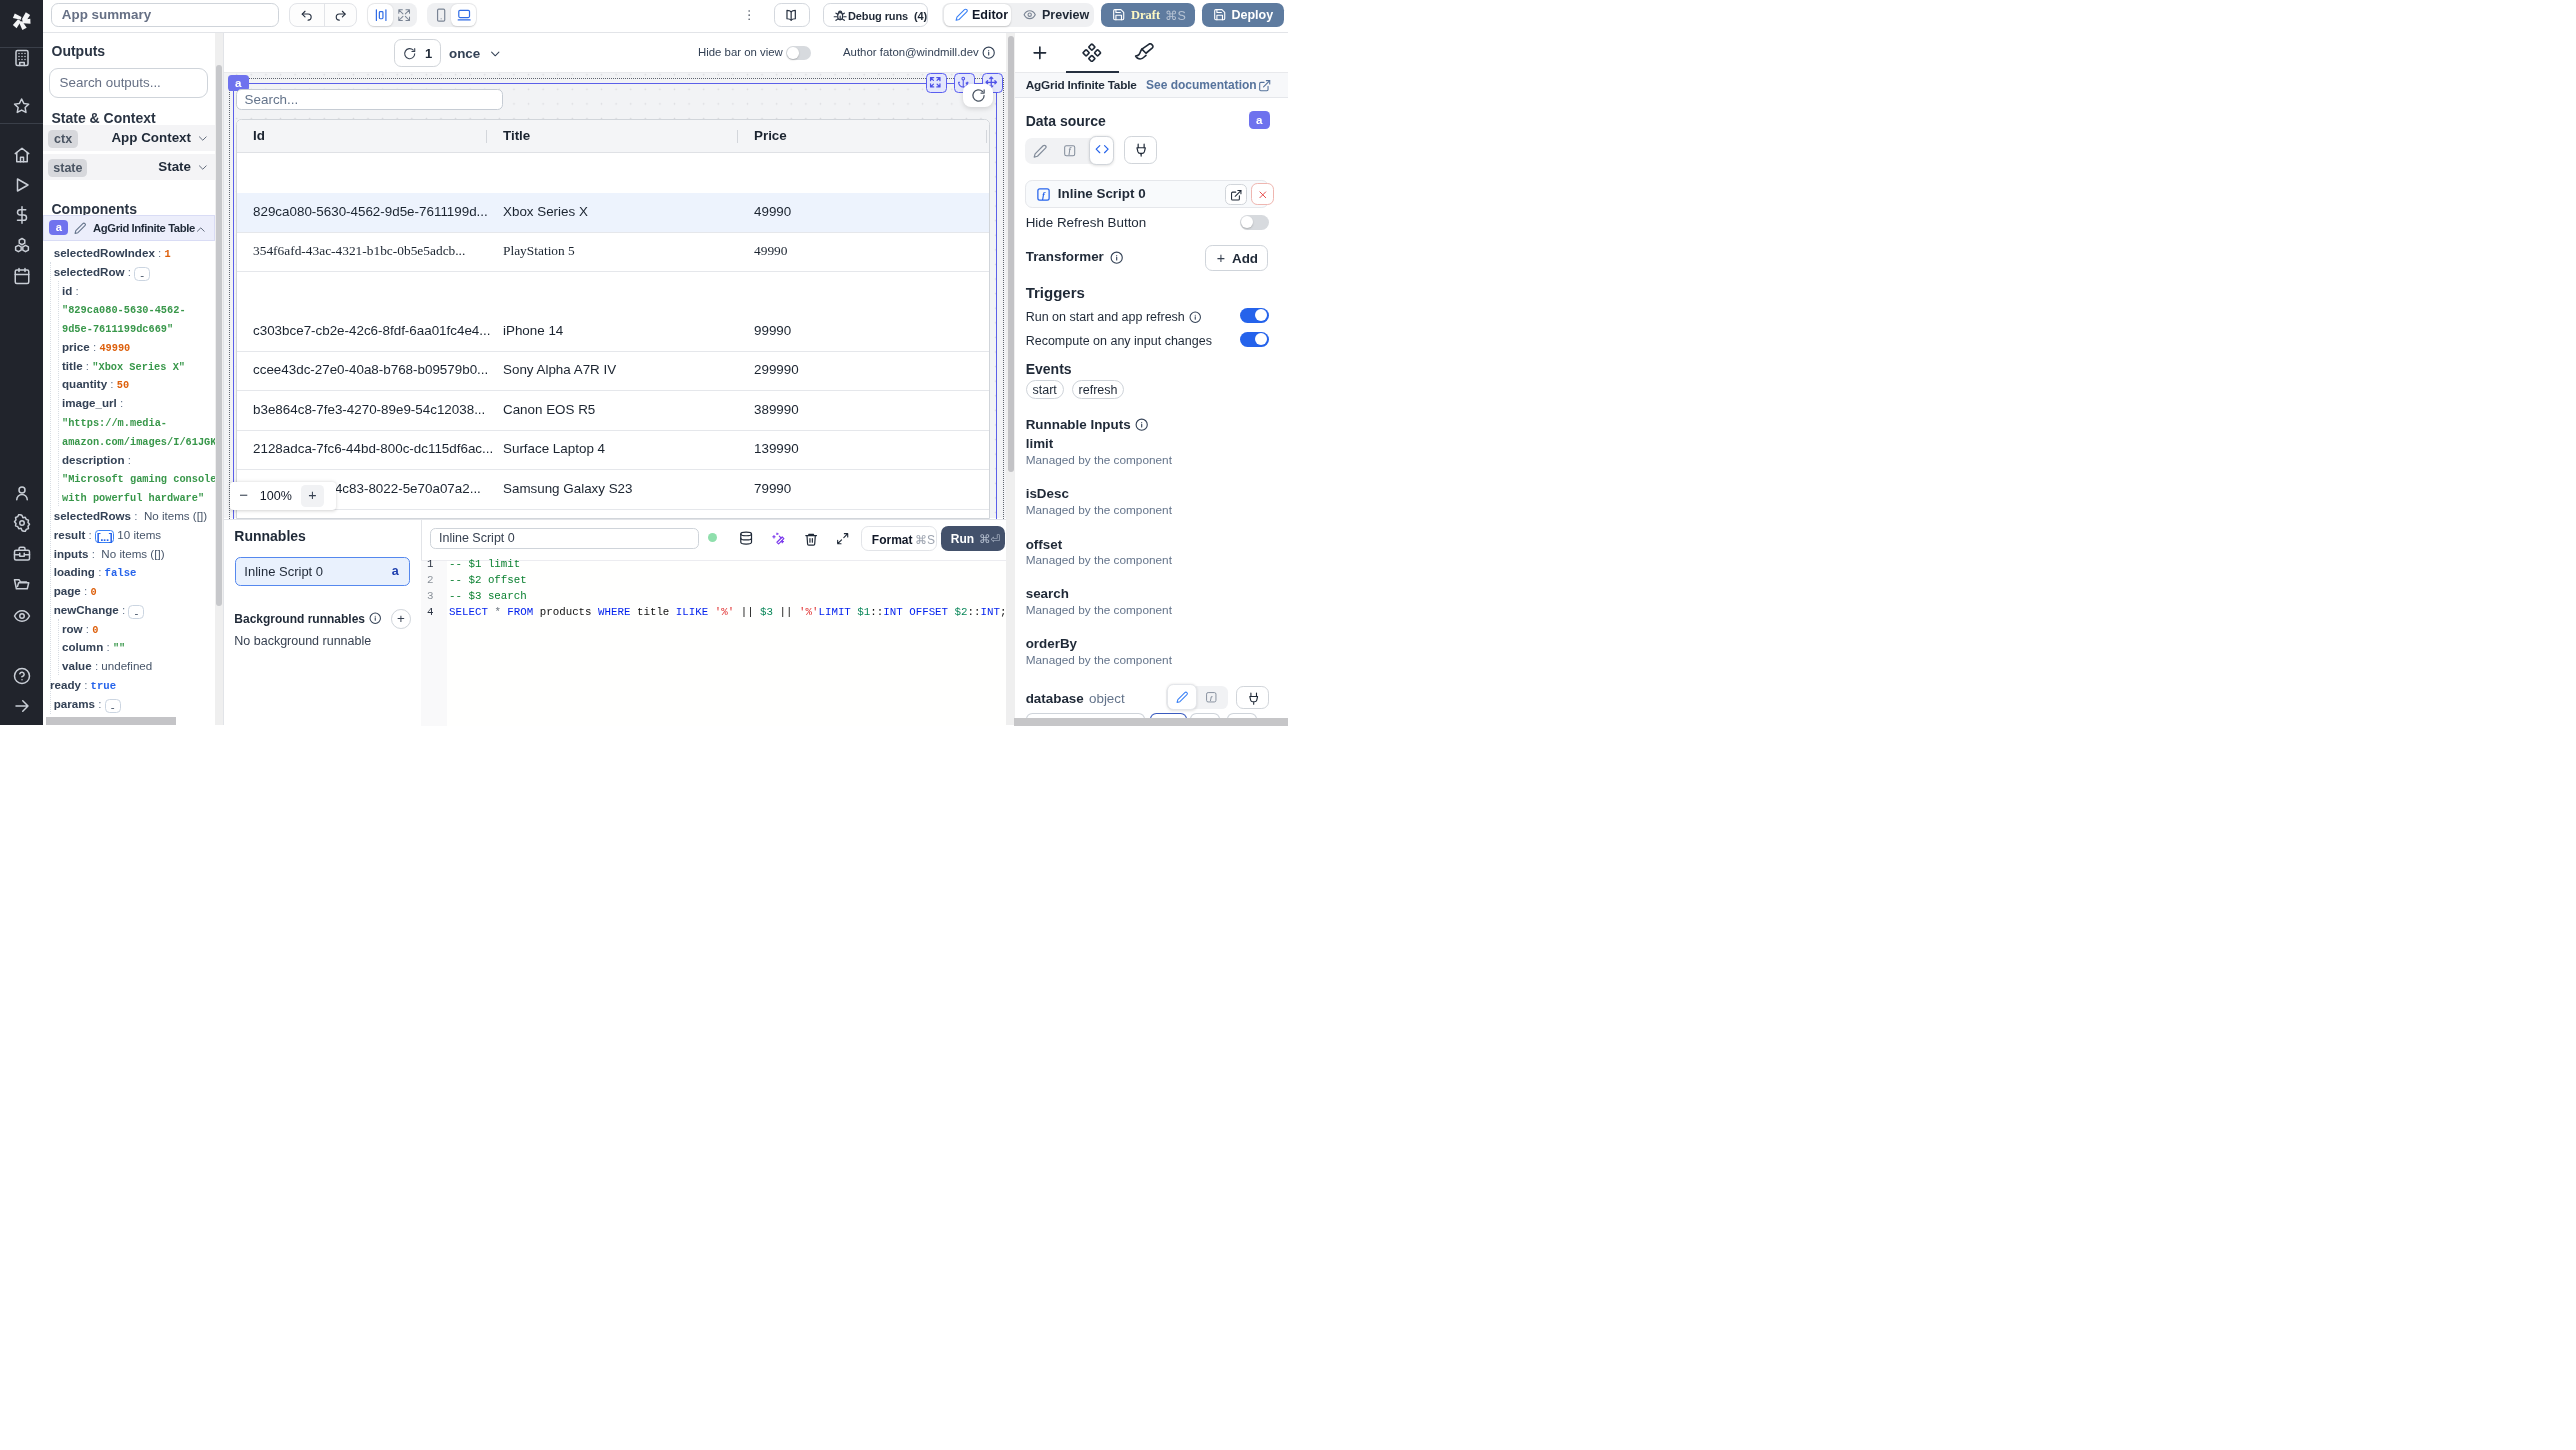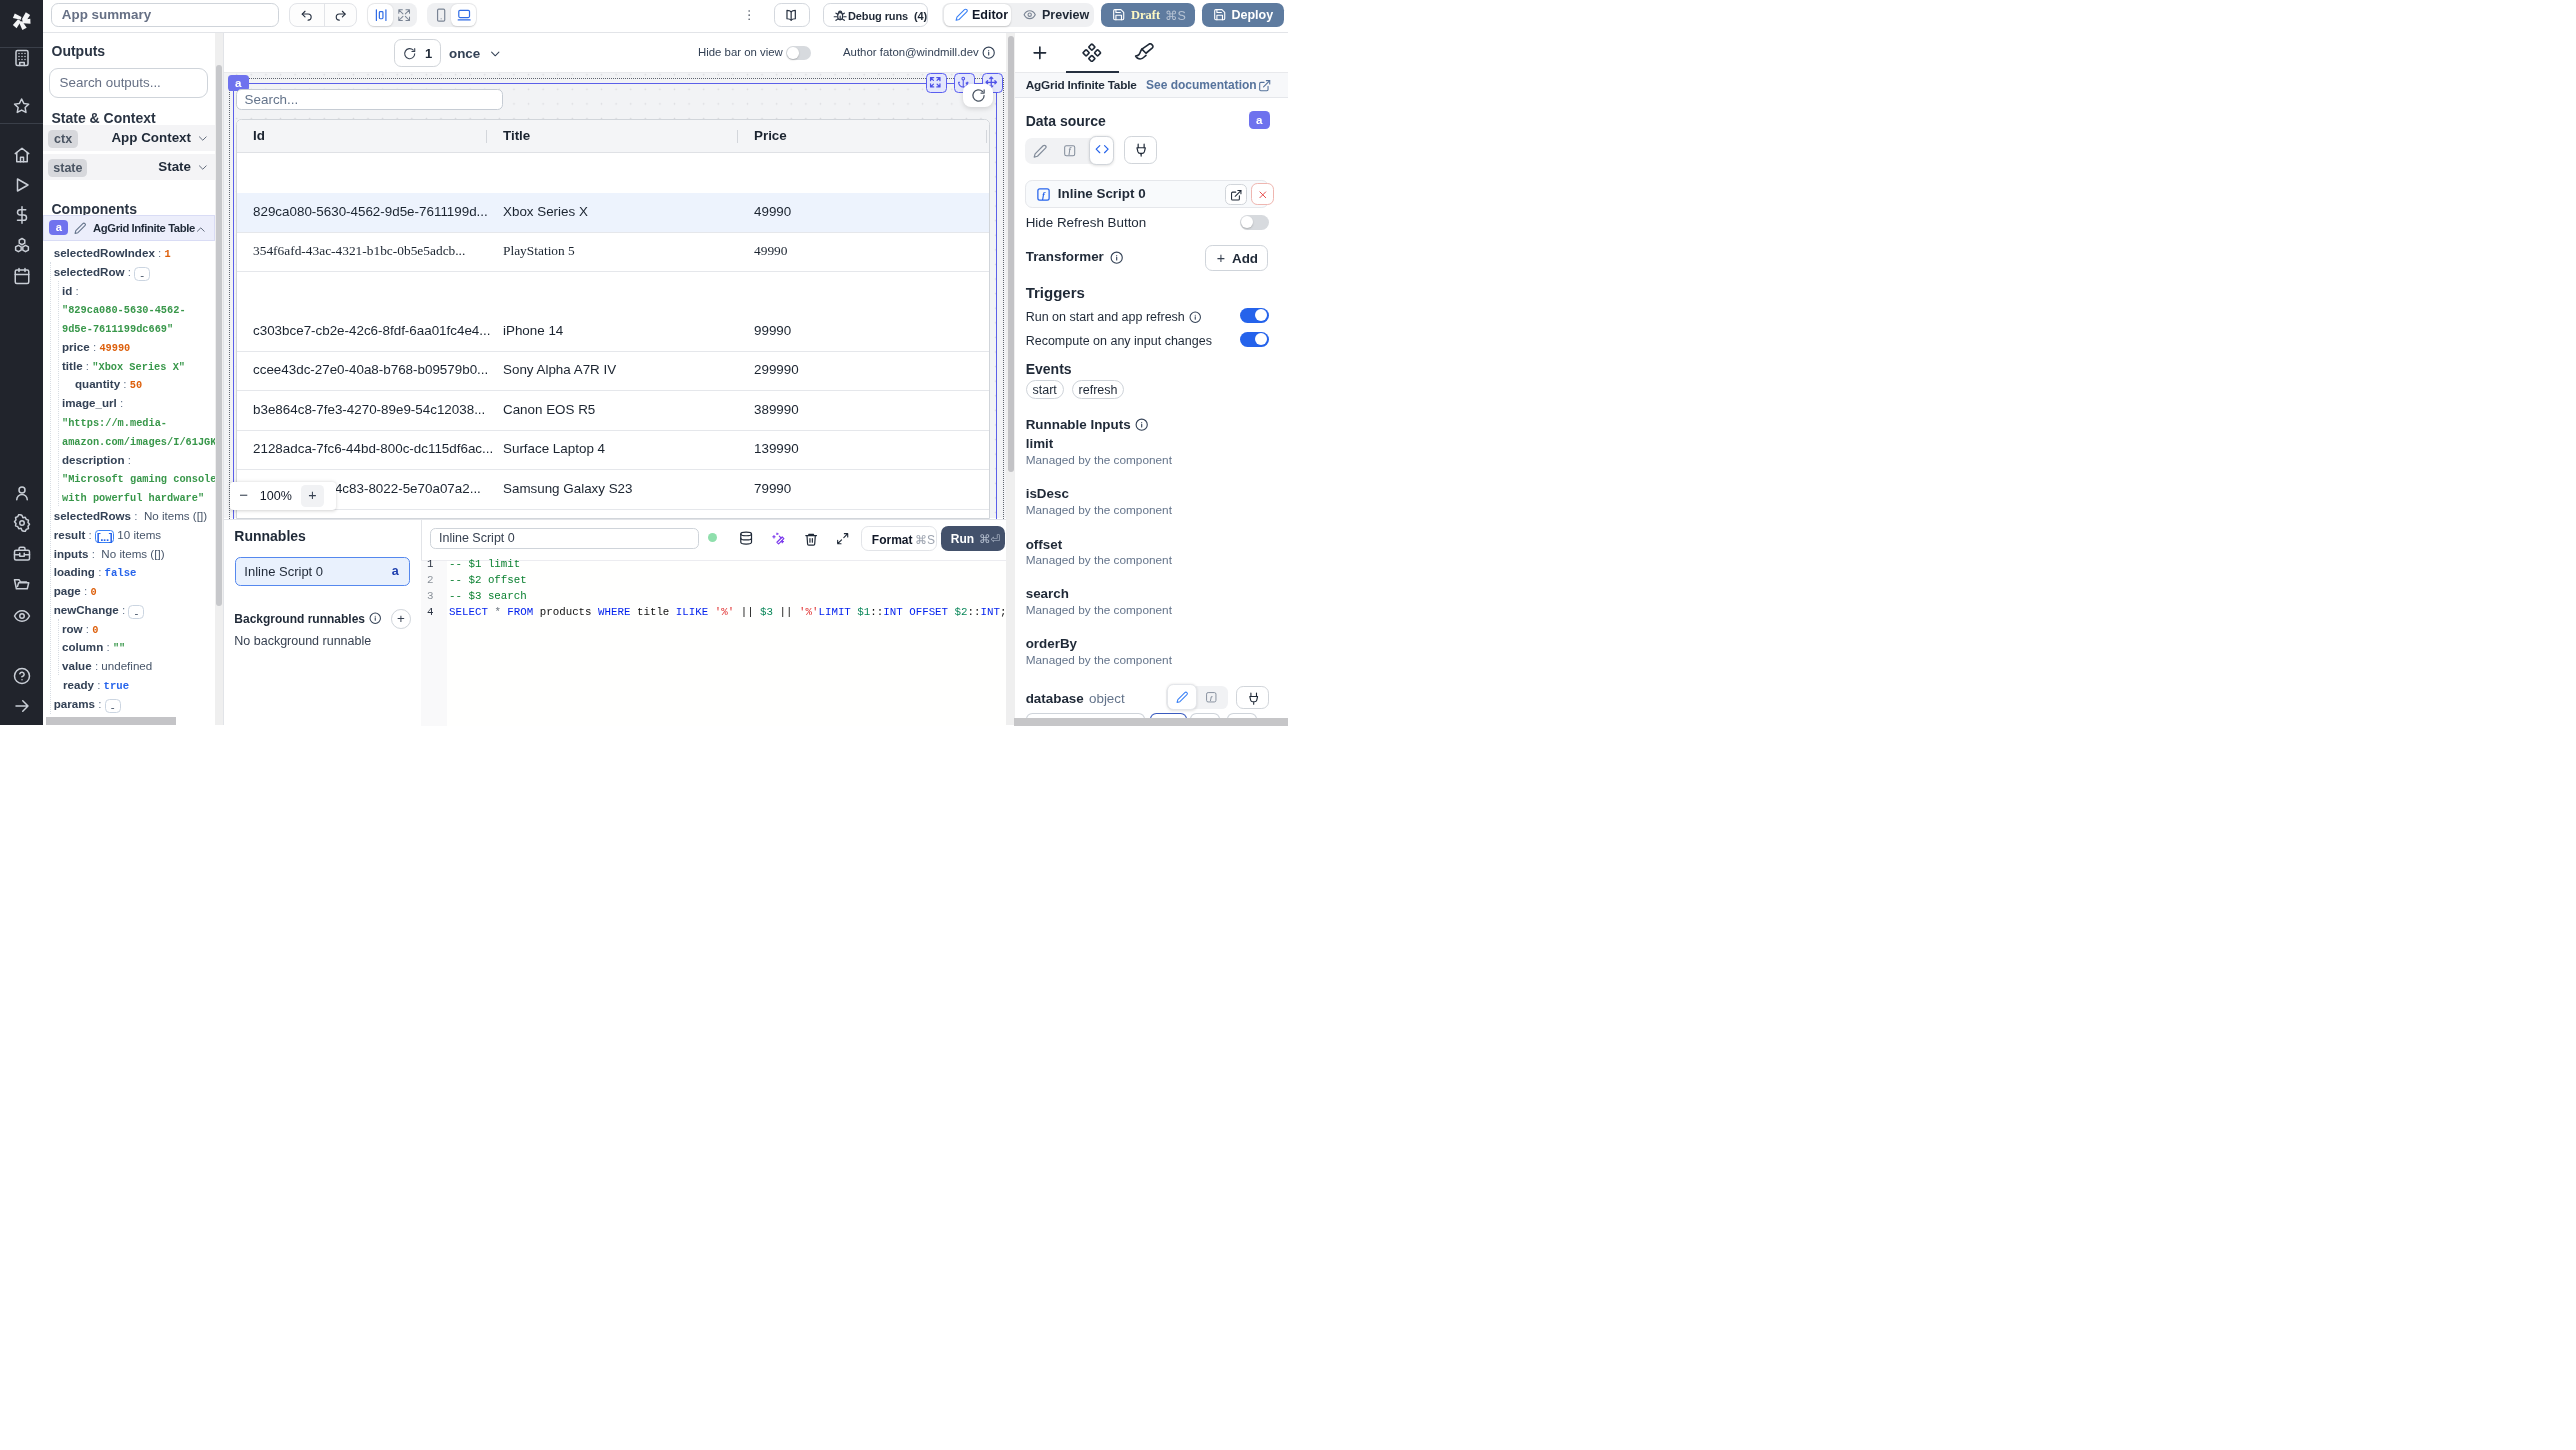--- a/index.html
+++ b/index.html
@@ -238,37 +238,37 @@
       <div class="abs" style="left:7.2px;top:19px;width:0.9px;height:452px;border-left:0.9px dotted #d8dde3;"></div>
       <div class="abs" style="left:15px;top:38px;width:0.9px;height:225px;border-left:0.9px dotted #d8dde3;"></div>
       <div class="abs" style="left:15px;top:376px;width:0.9px;height:56px;border-left:0.9px dotted #d8dde3;"></div>
       <div class="tr" style="top:0;"><span style="margin-left:10.7px;" class="k">selectedRowIndex</span><span class="c"> : </span><span class="o">1</span></div>
       <div class="tr" style="top:19px;"><span style="margin-left:10.7px;" class="k">selectedRow</span><span class="c"> : </span><span class="dash">-</span></div>
       <div class="tr" style="top:38px;"><span style="margin-left:19px;" class="k">id</span><span class="c"> :</span></div>
       <div class="tr" style="top:56px;"><span style="margin-left:19px;" class="g">"829ca080-5630-4562-</span></div>
       <div class="tr" style="top:75px;"><span style="margin-left:19px;" class="g">9d5e-7611199dc669"</span></div>
       <div class="tr" style="top:94px;"><span style="margin-left:19px;" class="k">price</span><span class="c"> : </span><span class="o">49990</span></div>
       <div class="tr" style="top:113px;"><span style="margin-left:19px;" class="k">title</span><span class="c"> : </span><span class="g">"Xbox Series X"</span></div>
-      <div class="tr" style="top:131px;"><span style="margin-left:32px;" class="k">quantity</span><span class="c"> : </span><span class="o">50</span></div>
+      <div class="tr" style="top:131px;"><span style="margin-left:19px;" class="k">quantity</span><span class="c"> : </span><span class="o">50</span></div>
       <div class="tr" style="top:150px;"><span style="margin-left:19px;" class="k">image_url</span><span class="c"> :</span></div>
       <div class="tr" style="top:169px;"><span style="margin-left:19px;" class="g">"https://m.media-</span></div>
       <div class="tr" style="top:188px;"><span style="margin-left:19px;" class="g">amazon.com/images/I/61JGKho</span></div>
       <div class="tr" style="top:207px;"><span style="margin-left:19px;" class="k">description</span><span class="c"> :</span></div>
       <div class="tr" style="top:225px;"><span style="margin-left:19px;" class="g">"Microsoft gaming console</span></div>
       <div class="tr" style="top:244px;"><span style="margin-left:19px;" class="g">with powerful hardware"</span></div>
       <div class="tr" style="top:263px;"><span style="margin-left:10.7px;" class="k">selectedRows</span><span class="c"> : </span><span class="m">&nbsp;No items ([])</span></div>
       <div class="tr" style="top:282px;"><span style="margin-left:10.7px;" class="k">result</span><span class="c"> : </span><span class="rbox">[...]</span><span class="m"> 10 items</span></div>
       <div class="tr" style="top:301px;"><span style="margin-left:10.7px;" class="k">inputs</span><span class="c"> : </span><span class="m">&nbsp;No items ([])</span></div>
       <div class="tr" style="top:319px;"><span style="margin-left:10.7px;" class="k">loading</span><span class="c"> : </span><span class="b">false</span></div>
       <div class="tr" style="top:338px;"><span style="margin-left:10.7px;" class="k">page</span><span class="c"> : </span><span class="o">0</span></div>
       <div class="tr" style="top:357px;"><span style="margin-left:10.7px;" class="k">newChange</span><span class="c"> : </span><span class="dash">-</span></div>
       <div class="tr" style="top:376px;"><span style="margin-left:19px;" class="k">row</span><span class="c"> : </span><span class="o">0</span></div>
       <div class="tr" style="top:394px;"><span style="margin-left:19px;" class="k">column</span><span class="c"> : </span><span class="g">""</span></div>
       <div class="tr" style="top:413px;"><span style="margin-left:19px;" class="k">value</span><span class="c"> : </span><span class="m">undefined</span></div>
-      <div class="tr" style="top:432px;"><span style="margin-left:20px;" class="k">ready</span><span class="c"> : </span><span class="b">true</span></div>
+      <div class="tr" style="top:432px;"><span style="margin-left:7px;" class="k">ready</span><span class="c"> : </span><span class="b">true</span></div>
       <div class="tr" style="top:451px;"><span style="margin-left:10.7px;" class="k">params</span><span class="c"> : </span><span class="dash">-</span></div>
     </div>
   </div>
 
   <div class="abs" style="left:215px;top:33px;width:9px;height:692px;background:#efefef;"></div>
   <div class="abs" style="left:216px;top:65px;width:6.3px;height:541px;background:#c7c8cb;border-radius:3.6px;"></div>
   <div class="abs" style="left:46px;top:717px;width:130px;height:8px;background:#c4c4c7;"></div>
   <div class="abs" style="left:223px;top:33px;width:0.9px;height:692px;background:#e2e4e8;"></div>
 
   <div class="abs" id="canvas" style="left:224px;top:33px;width:783px;height:486px;background:#fff;overflow:hidden;">

